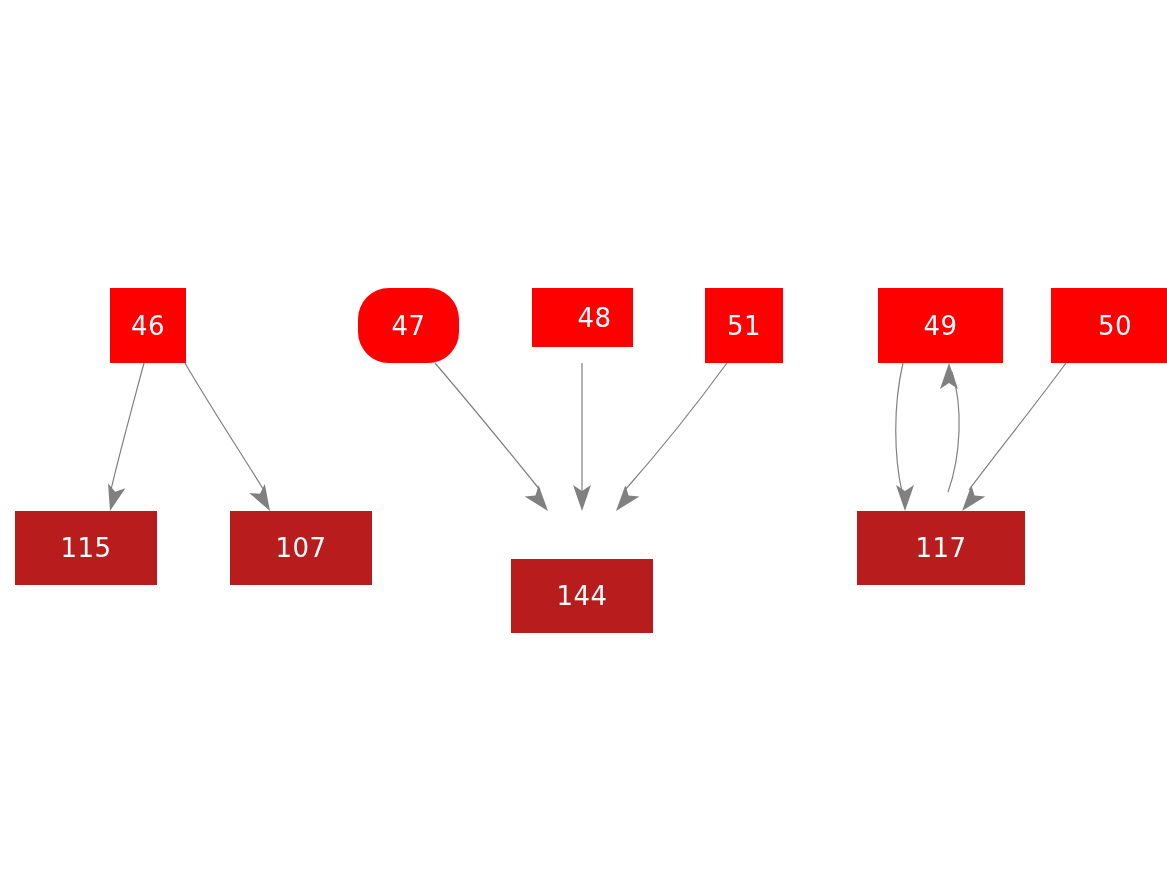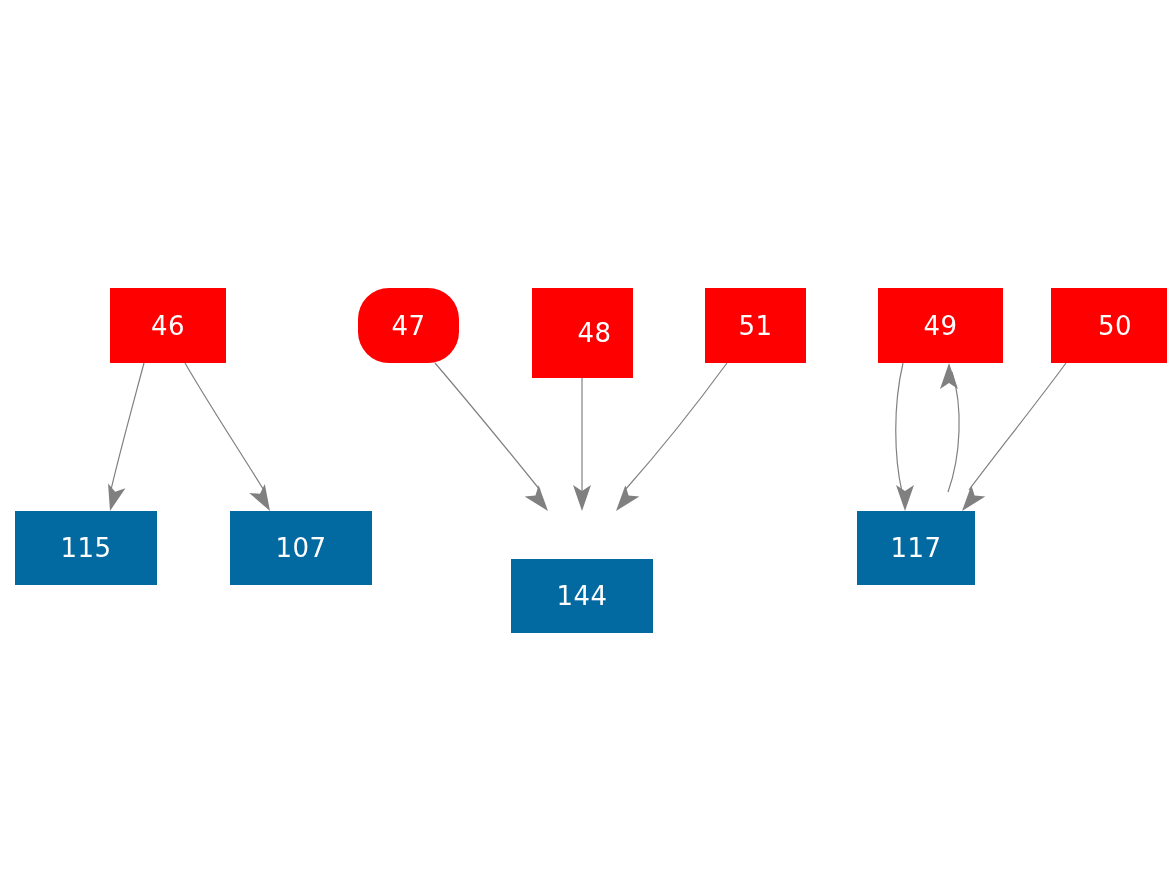--- a/index.html
+++ b/index.html
@@ -35,21 +35,21 @@
     font-family: "DejaVu Sans", sans-serif;
     font-size: 26px;
     line-height: 1;
     letter-spacing: 0.5px;
     user-select: none;
   }
   .node-label {
     pointer-events: none;
   }
   .node.red    { background: #ff0000; }
-  .node.blue   { background: #0369a1; }
+  .node.blue   { background: #b91c1c; }
 </style>
 </head>
 <body>
 
 <div id="graph-canvas">
 
   <svg id="edge-layer" viewBox="0 0 1167 875" xmlns="http://www.w3.org/2000/svg">
       <g>
         <path d="M 144,363 C 132,408 119,455 110,494" fill="none" stroke="#808080" stroke-width="1.2"></path>
         <path d="M 0,0 L -26,9 L -20,0 L -26,-9 Z" fill="#808080" transform="translate(110,511) rotate(-255)"></path>
@@ -78,45 +78,45 @@
         <path d="M 948,492 C 961,456 963,406 952,372" fill="none" stroke="#808080" stroke-width="1.2"></path>
         <path d="M 0,0 L -26,9 L -20,0 L -26,-9 Z" fill="#808080" transform="translate(949,363) rotate(-90)"></path>
       </g>
       <g>
         <path d="M 1066,363 C 1036,404 995,455 969,490" fill="none" stroke="#808080" stroke-width="1.2"></path>
         <path d="M 0,0 L -26,9 L -20,0 L -26,-9 Z" fill="#808080" transform="translate(962,511) rotate(-231)"></path>
       </g>
     </svg>
 
   <div id="node-layer">
-      <div class="node red" style="left: 110px; top: 288px; width: 116px; height: 75px;">
+      <div class="node red" style="left: 110px; top: 288px; width: 76px; height: 75px;">
         <span class="node-label">46</span>
       </div>
       <div class="node red" style="left: 358px; top: 288px; width: 101px; height: 75px; border-radius: 31px;">
         <span class="node-label">47</span>
       </div>
-      <div class="node red" style="left: 532px; top: 288px; width: 101px; height: 90px; padding-left: 24px;">
+      <div class="node red" style="left: 532px; top: 288px; width: 101px; height: 59px; padding-left: 24px;">
         <span class="node-label">48</span>
       </div>
-      <div class="node red" style="left: 705px; top: 288px; width: 101px; height: 75px;">
+      <div class="node red" style="left: 705px; top: 288px; width: 78px; height: 75px;">
         <span class="node-label">51</span>
       </div>
       <div class="node red" style="left: 878px; top: 288px; width: 125px; height: 75px;">
         <span class="node-label">49</span>
       </div>
       <div class="node red" style="left: 1051px; top: 288px; width: 128px; height: 75px;">
         <span class="node-label">50</span>
       </div>
       <div class="node blue" style="left: 15px; top: 511px; width: 142px; height: 74px;">
         <span class="node-label">115</span>
       </div>
       <div class="node blue" style="left: 230px; top: 511px; width: 142px; height: 74px;">
         <span class="node-label">107</span>
       </div>
       <div class="node blue" style="left: 511px; top: 511px; width: 142px; height: 74px; margin-top: 48px;">
         <span class="node-label">144</span>
       </div>
-      <div class="node blue" style="left: 857px; top: 511px; width: 118px; height: 74px;">
+      <div class="node blue" style="left: 857px; top: 511px; width: 168px; height: 74px;">
         <span class="node-label">117</span>
       </div>
     </div>
 
 </div>
 
 </body></html>

